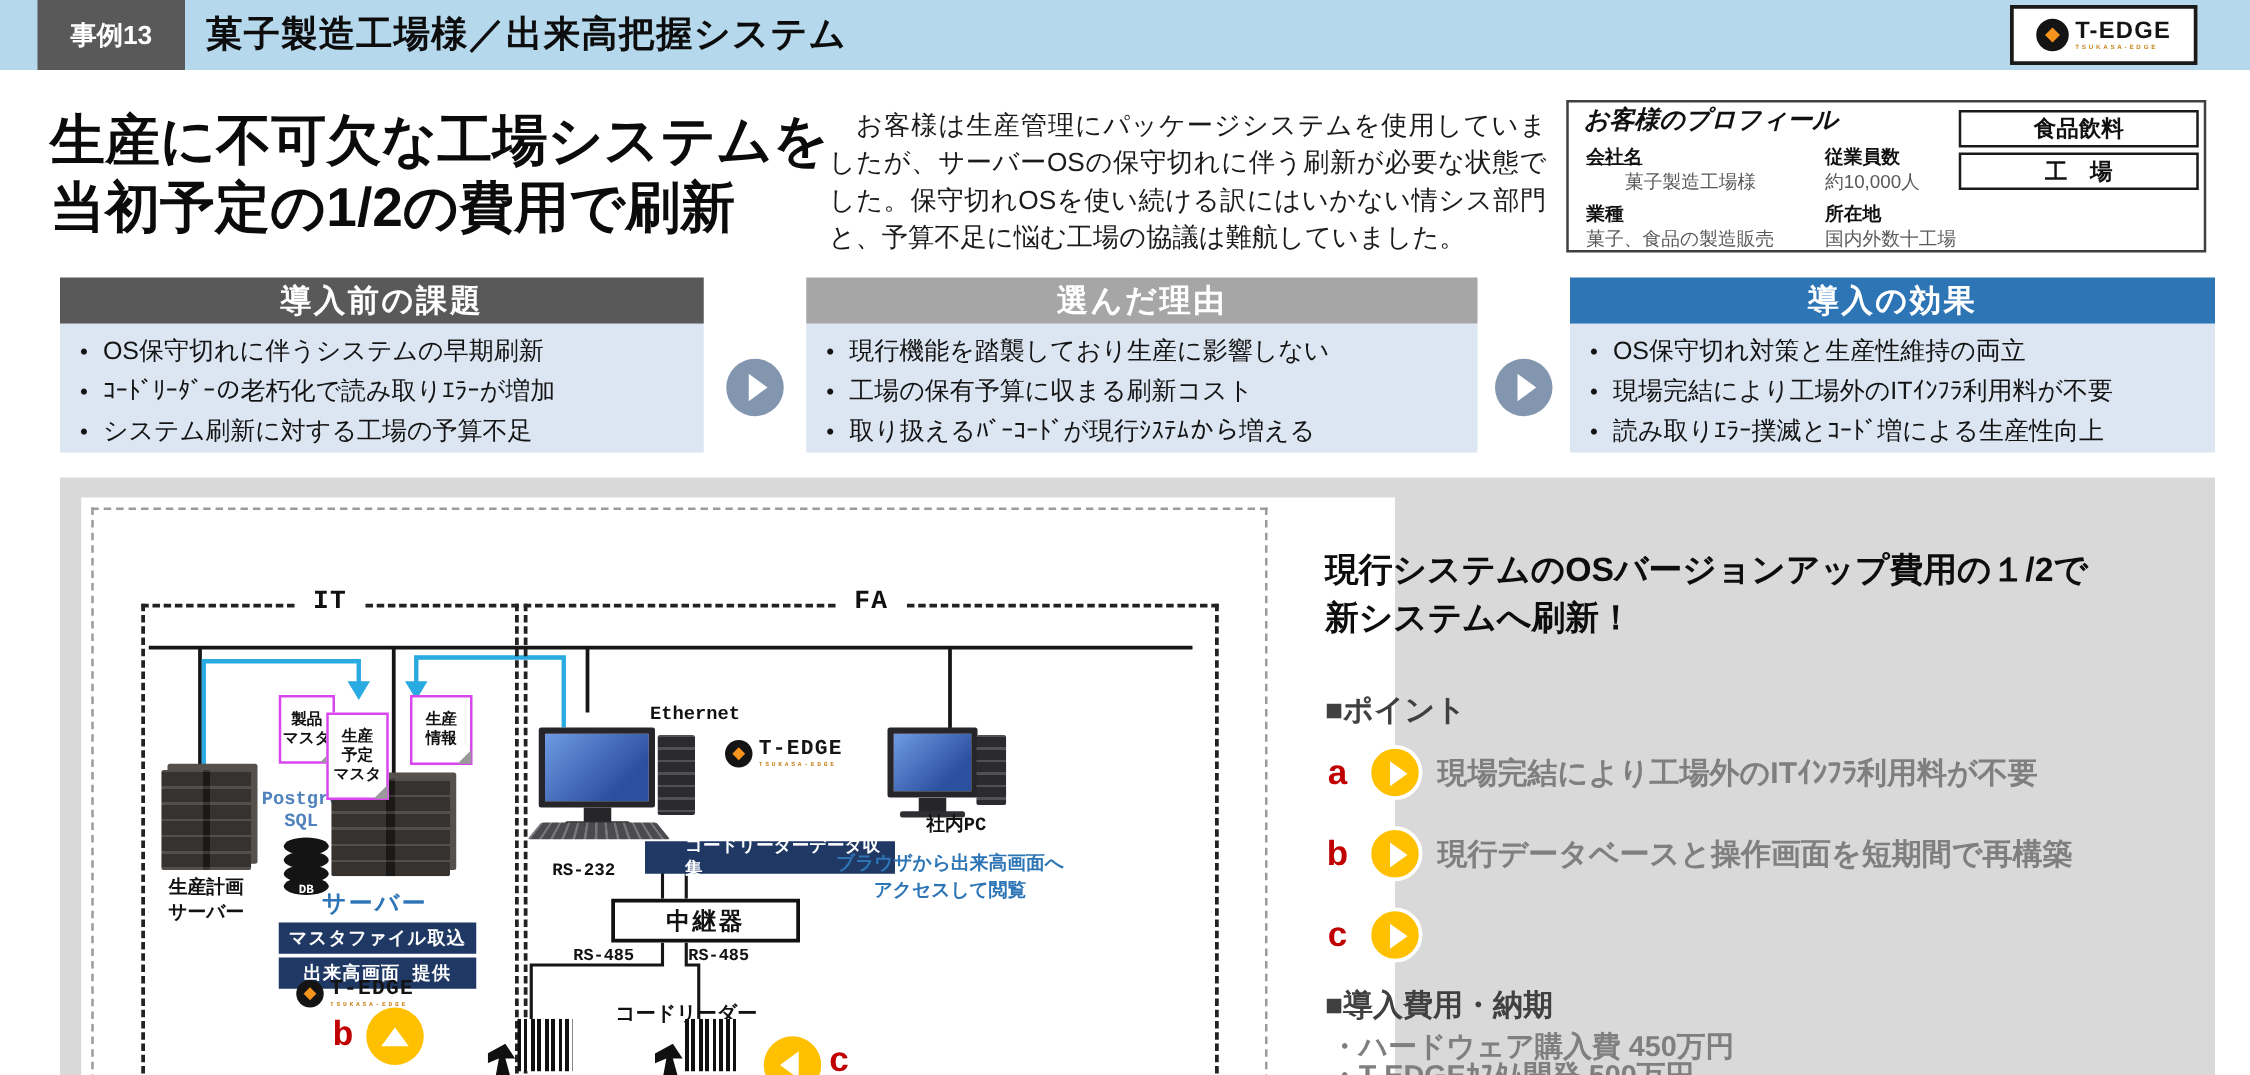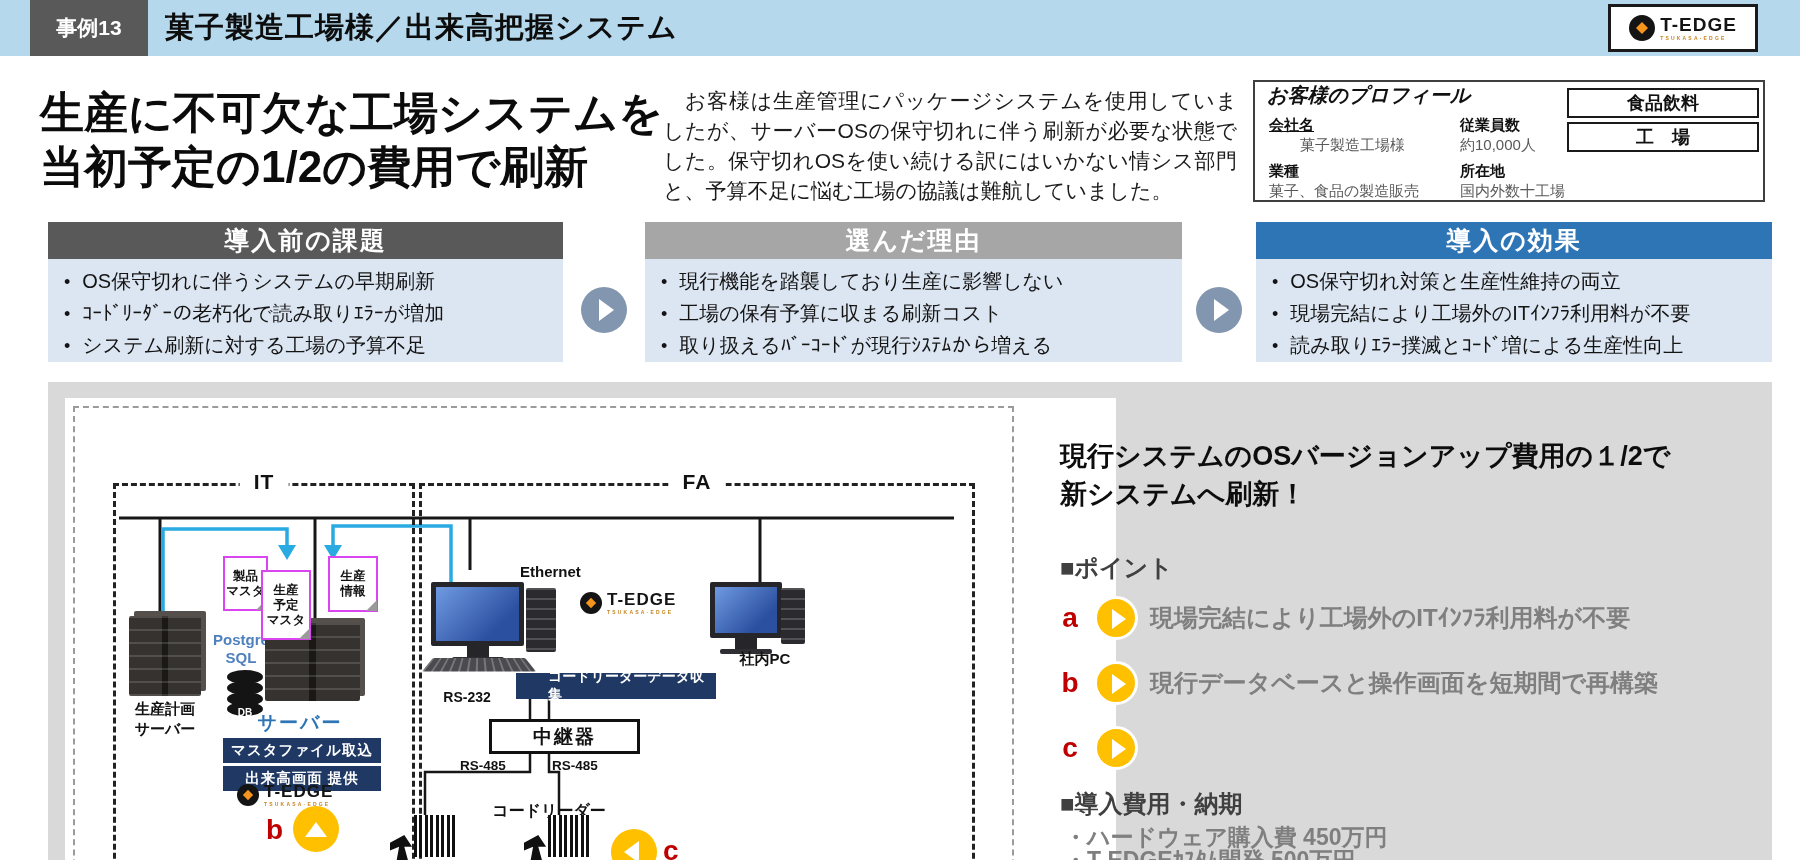--- a/index.html
+++ b/index.html
@@ -60,21 +60,21 @@
   .col-body { background:#dce6f2; height:103px; padding:6px 10px 0 16px; }
   .bullet { font-size:20px; line-height:1.6; color:#141414; white-space:nowrap; }
   .bullet::before { content:"•"; margin-right:12px; font-size:18px; }
   .flow-arrow { position:absolute; top:287px; width:46px; height:46px; border-radius:50%;
     background:#8296af; }
   .flow-arrow::after { content:""; position:absolute; left:18px; top:12px; width:0; height:0;
     border-left:15px solid #fff; border-top:11px solid transparent; border-bottom:11px solid transparent; }
   .fa1 { left:581px; } .fa2 { left:1196px; }
   
   .bottom-panel { position:absolute; left:48px; top:382px; width:1724px; height:478px; background:#d9d9d9; }
-  .diagram { position:absolute; left:17px; top:16px; width:1051px; height:462px; background:#fff; overflow:hidden; }
+  .diagram { position:absolute; left:17px; top:16px; width:1051px; height:462px; background:#fff; overflow:hidden;font-family:Liberation Mono, monospace; }
   .diagram svg.lines { position:absolute; left:0; top:0; }
   .dash-outer { position:absolute; left:8px; top:8px; width:941px; height:520px; border:2px dashed #9b9b9b; }
   .zone { position:absolute; border:3px dashed #222; }
   .zone-it { left:48px; top:85px; width:302px; height:430px; }
   .zone-fa { left:354px; top:85px; width:556px; height:430px; }
   .zone-label { position:absolute; top:-16px; left:50%; transform:translateX(-50%);
     background:#fff; padding:0 14px; font-size:21px; font-weight:bold; letter-spacing:1px; }
   
   .dnode { position:absolute; }
   .server { background:#35322f; border-radius:2px; box-shadow:5px -5px 0 0 #55504c;
@@ -347,20 +347,22 @@
         <div class="bars"></div>
           <div class="gun"></div>
       </div>
 
       <div class="ymark tri-left mk-c"></div>
       <div class="mletter mk-c-letter">c</div>
 
       <div class="monitor sanai-mon"></div>
       <div class="tower sanai-tower"></div>
       <div class="dlabel sanai-label">社内PC</div>
+      <div class="dlabel browser-note" style="white-space:pre-line;">ブラウザから出来高画面へ
+アクセスして閲覧</div>
     </div>
 
     <div class="result">
       <div class="r-title rt1">現行システムのOSバージョンアップ費用の１/2で</div>
       <div class="r-title rt2">新システムへ刷新！</div>
       <div class="r-sec r-points-h">■ポイント</div>
 
       <div class="p-row pr-a">
         <span class="p-letter">a</span>
         <span class="p-mark"></span>

